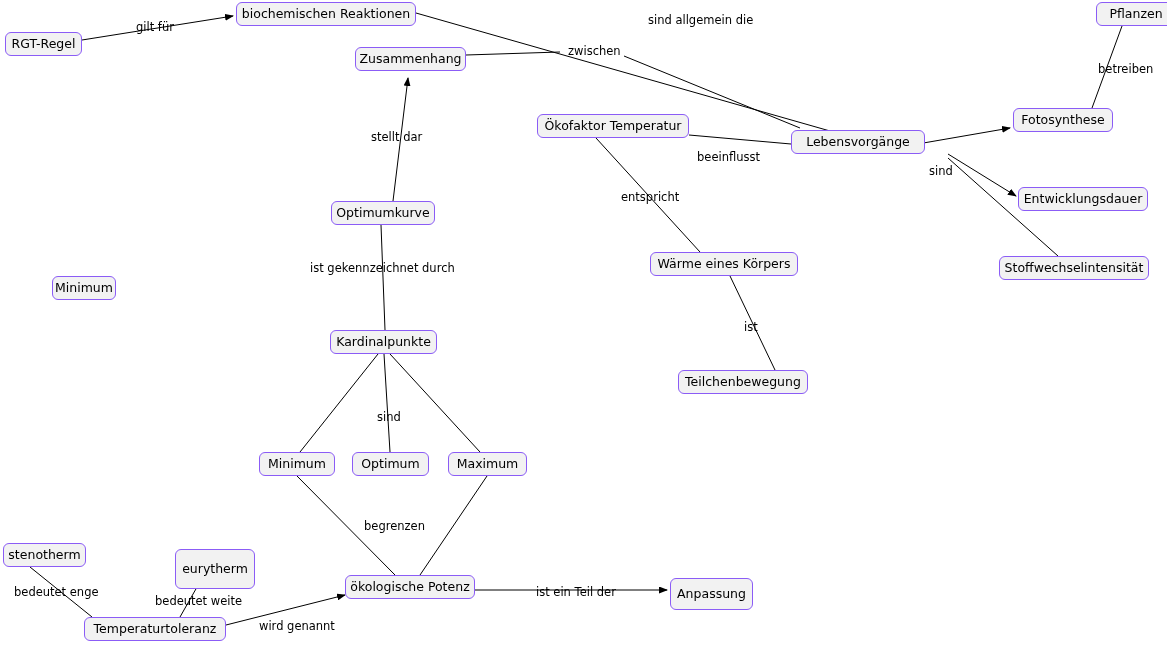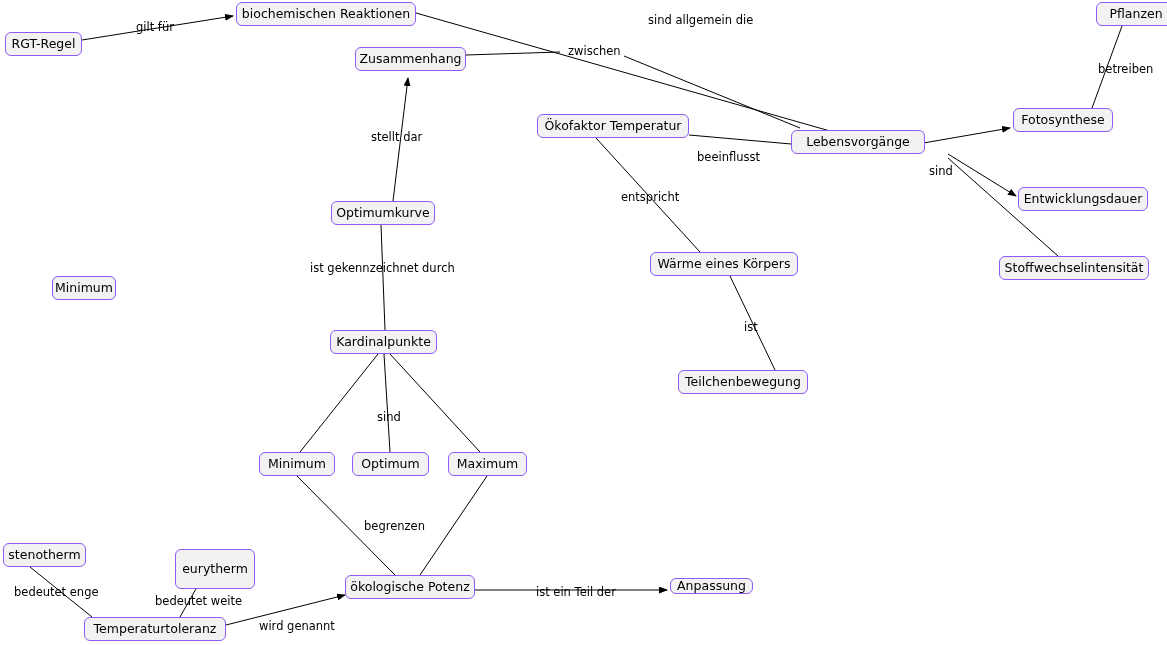--- a/index.html
+++ b/index.html
@@ -114,15 +114,15 @@
       <div class="node" style="left: 331px; top: 201px; width: 104px; height: 24px;">Optimumkurve</div>
       <div class="node" style="left: 52px; top: 276px; width: 64px; height: 24px;">Minimum</div>
       <div class="node" style="left: 330px; top: 330px; width: 107px; height: 24px;">Kardinalpunkte</div>
       <div class="node" style="left: 259px; top: 452px; width: 76px; height: 24px;">Minimum</div>
       <div class="node" style="left: 352px; top: 452px; width: 77px; height: 24px; text-align: right;">Optimum</div>
       <div class="node" style="left: 448px; top: 452px; width: 79px; height: 24px; padding-left: 8px;">Maximum</div>
       <div class="node" style="left: 3px; top: 543px; width: 83px; height: 24px;">stenotherm</div>
       <div class="node" style="left: 175px; top: 549px; width: 80px; height: 40px;">eurytherm</div>
       <div class="node" style="left: 84px; top: 617px; width: 142px; height: 24px;">Temperaturtoleranz</div>
       <div class="node" style="left: 345px; top: 575px; width: 130px; height: 24px;">ökologische Potenz</div>
-      <div class="node" style="left: 670px; top: 578px; width: 83px; height: 16px;">Anpassung</div>
+      <div class="node" style="left: 670px; top: 578px; width: 83px; height: 32px;">Anpassung</div>
     </div>
 </div>
 
 </body></html>

